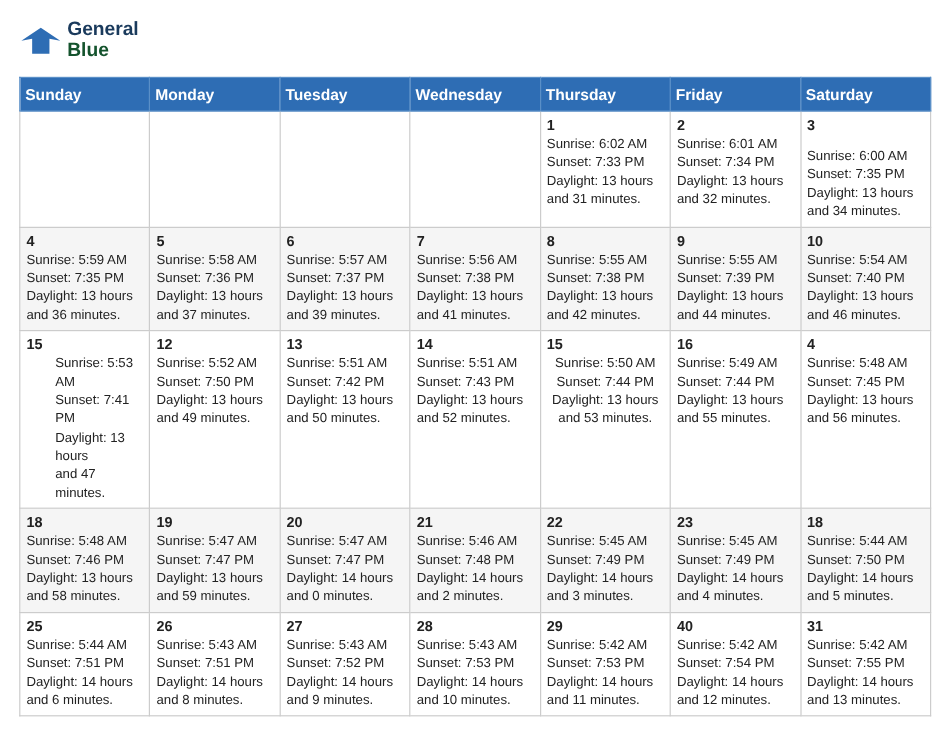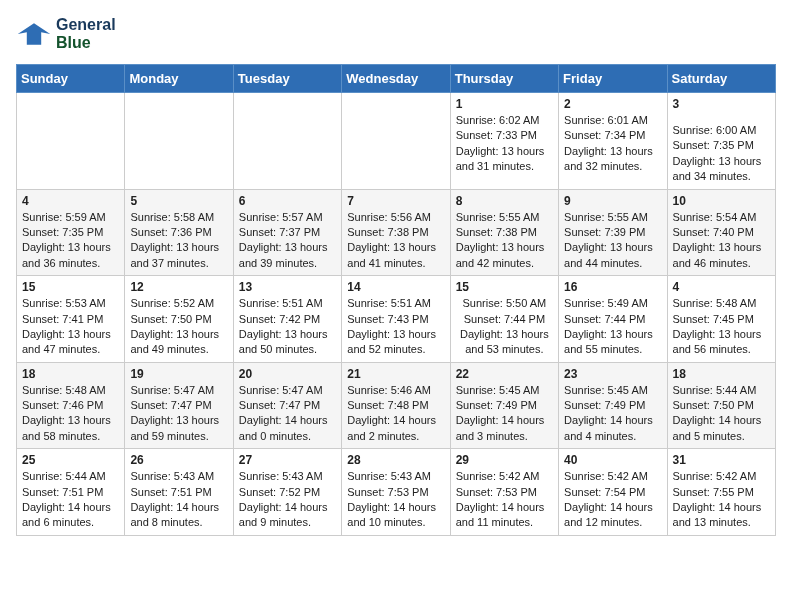--- a/index.html
+++ b/index.html
@@ -190,21 +190,21 @@
           <span class="day-num">10</span>
           <div class="cell-info" style="white-space: pre-line;">Sunrise: 5:54 AM
 Sunset: 7:40 PM
 Daylight: 13 hours
 and 46 minutes.</div>
         </td>
       </tr>
       <tr>
         <td>
           <span class="day-num">15</span>
-          <div class="cell-info" style="white-space: pre-line;">Sunrise: 5:53 AM
+          <div class="cell-info" style="white-space: pre-line; margin-left: 24px;">Sunrise: 5:53 AM
 Sunset: 7:41 PM
 Daylight: 13 hours
 and 47 minutes.</div>
         </td>
         <td>
           <span class="day-num">12</span>
           <div class="cell-info" style="white-space: pre-line;">Sunrise: 5:52 AM
 Sunset: 7:50 PM
 Daylight: 13 hours
 and 49 minutes.</div>

